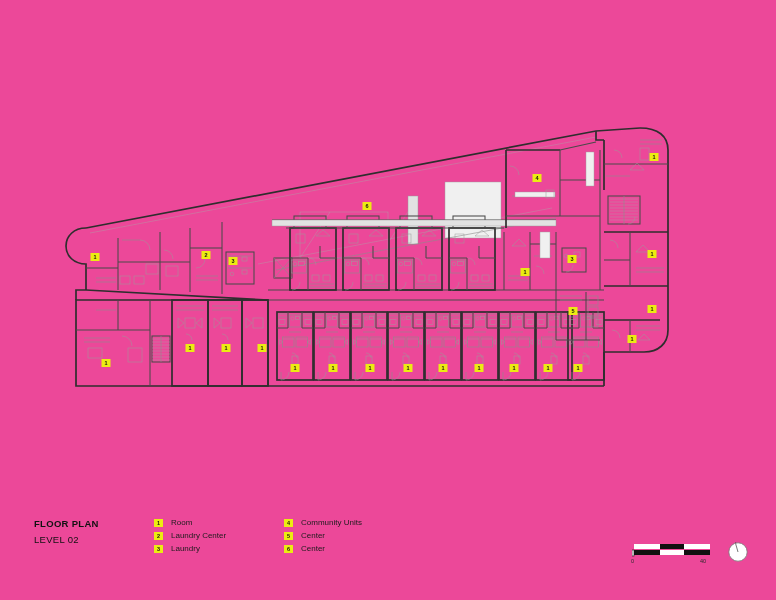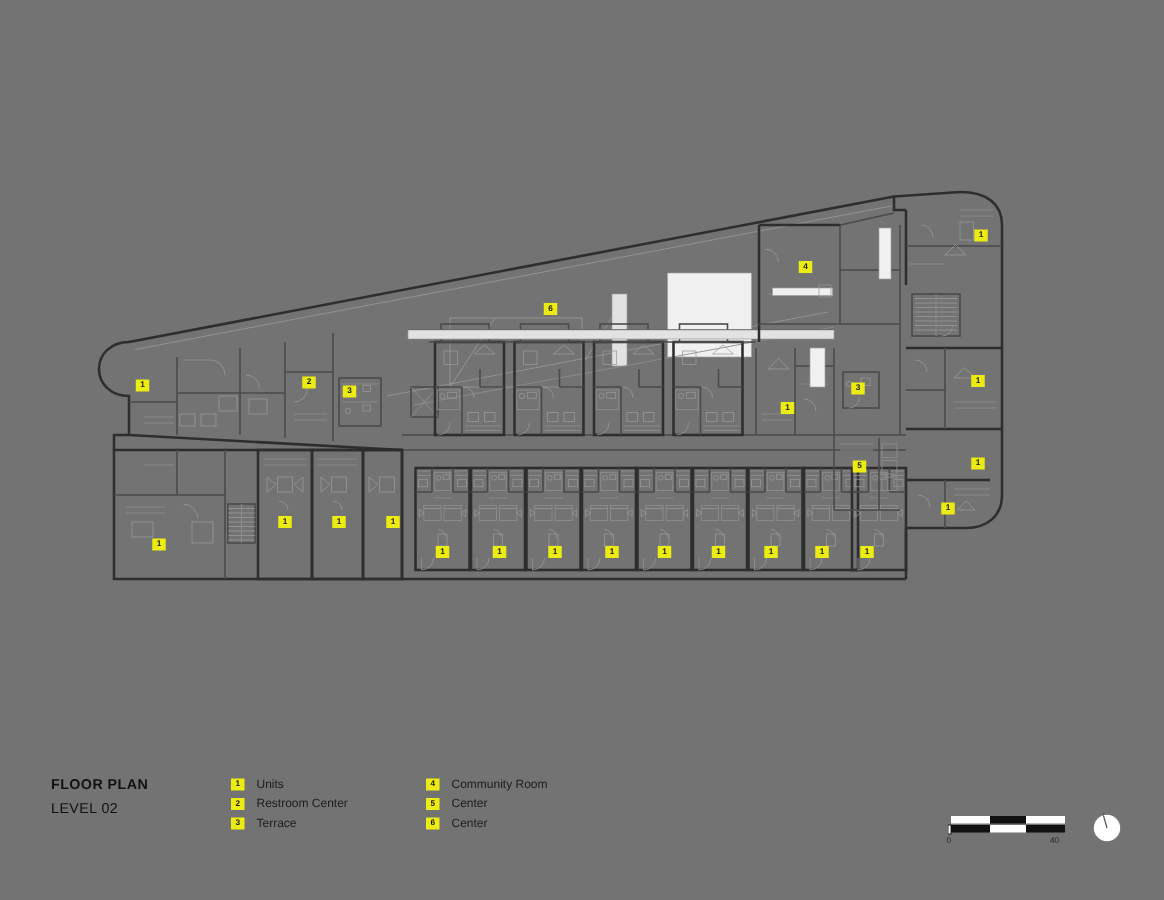--- a/index.html
+++ b/index.html
@@ -10,21 +10,21 @@
   body {
     width: 776px; height: 600px;
     position: relative;
     overflow: hidden;
     font-family: "Liberation Sans", sans-serif;
     color: #1a1a1a;
   }
   #sheet {
     position: absolute;
     inset: 0;
-    background: #737373;
+    background: #ec4899;
   }
 
   
   #plan-area {
     position: absolute;
     left: 0; top: 0;
     width: 776px; height: 470px;
   }
   #plan-svg {
     display: block;
@@ -437,35 +437,35 @@
   </div>
 
   <div id="title-block">
 
     <div id="plan-title">FLOOR PLAN</div>
     <div id="plan-level">LEVEL 02</div>
 
     <div class="legend-col" id="legend-col-1">
         <div class="legend-item">
           <span class="legend-badge">1</span>
-          <span class="legend-label">Units</span>
+          <span class="legend-label">Room</span>
         </div>
         <div class="legend-item">
           <span class="legend-badge">2</span>
-          <span class="legend-label">Restroom Center</span>
+          <span class="legend-label">Laundry Center</span>
         </div>
         <div class="legend-item">
           <span class="legend-badge">3</span>
-          <span class="legend-label">Terrace</span>
+          <span class="legend-label">Laundry</span>
         </div>
       </div>
     <div class="legend-col" id="legend-col-2">
         <div class="legend-item">
           <span class="legend-badge">4</span>
-          <span class="legend-label">Community Room</span>
+          <span class="legend-label">Community Units</span>
         </div>
         <div class="legend-item">
           <span class="legend-badge">5</span>
           <span class="legend-label">Center</span>
         </div>
         <div class="legend-item">
           <span class="legend-badge">6</span>
           <span class="legend-label">Center</span>
         </div>
       </div>

